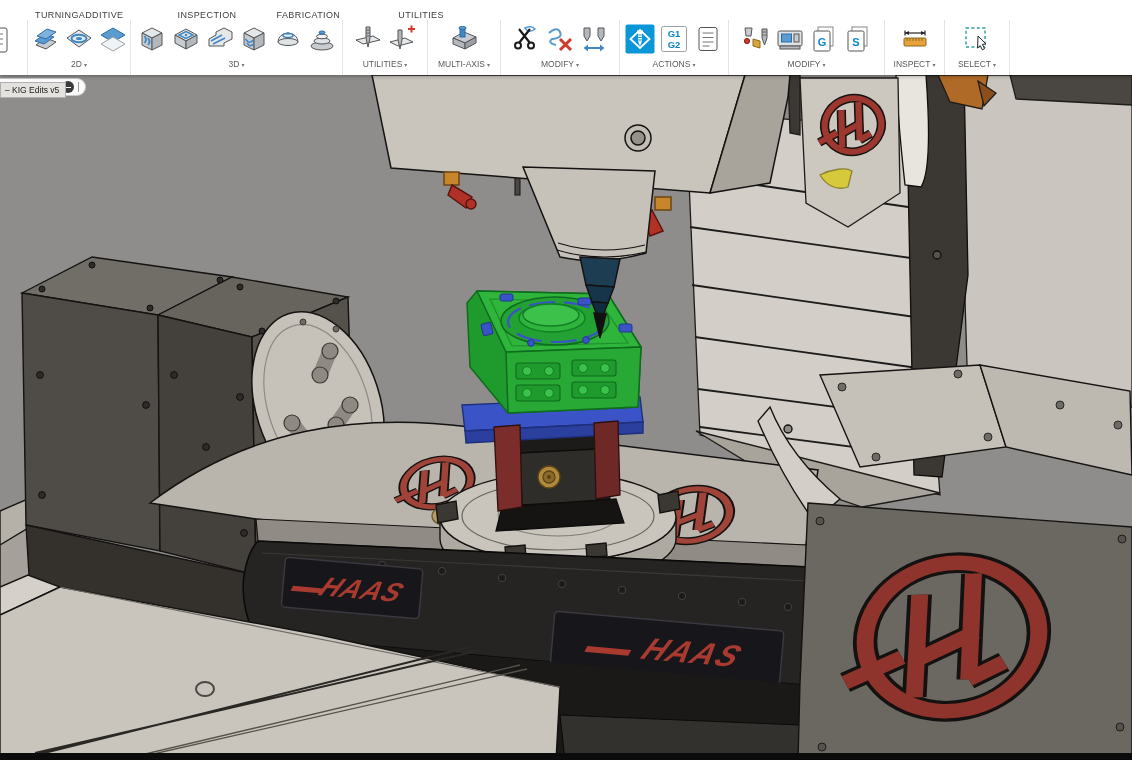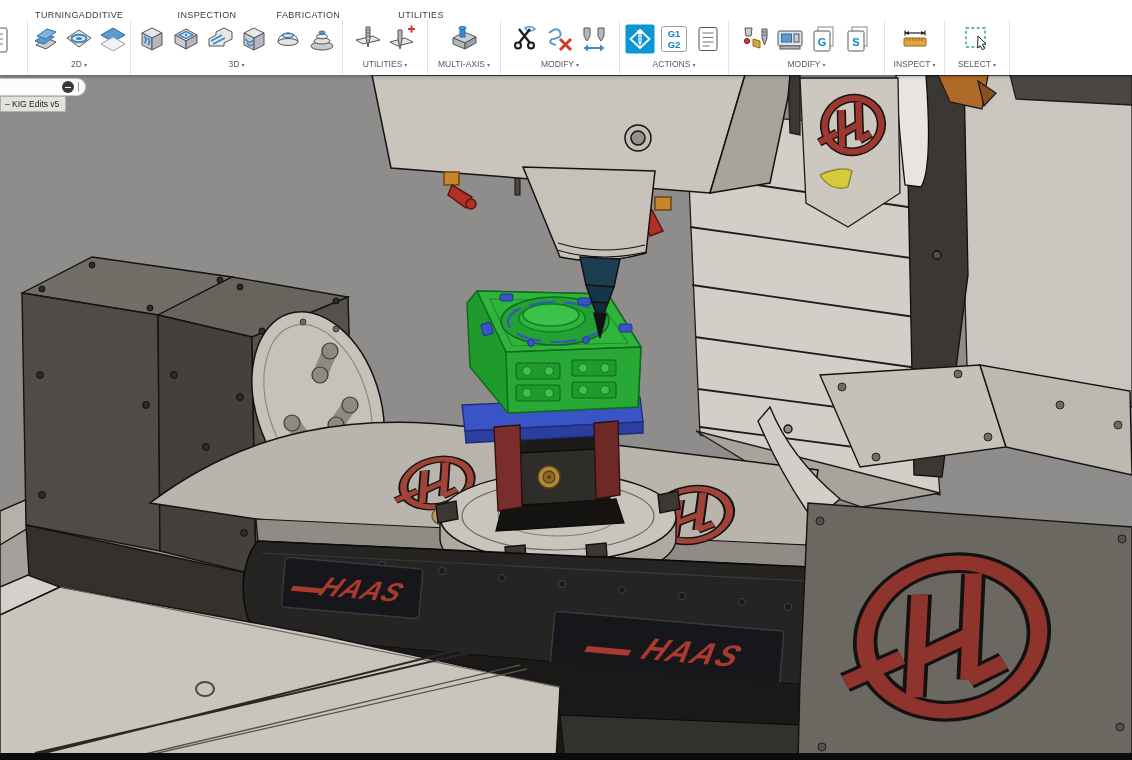--- a/index.html
+++ b/index.html
@@ -25,21 +25,21 @@
   .viewport{position:absolute;top:75px;left:0;width:1132px;height:685px;background:#8e8d8b;}
   .viewport svg.scene{position:absolute;top:0;left:0;}
   .browser-pill{position:absolute;top:3px;left:0;width:86px;height:18px;background:#fcfcfc;
                 border:1px solid #c9c9c9;border-left:none;border-radius:0 9px 9px 0;
                 display:flex;align-items:center;justify-content:flex-end;gap:4px;
                 padding-right:6px;box-sizing:border-box;z-index:4;}
   .collapse-dot{width:12px;height:12px;border-radius:50%;background:#3a3a3a;position:relative;}
   .collapse-dot::after{content:"";position:absolute;left:3px;top:5.5px;width:6px;height:1.6px;
                 background:#fff;}
   .pill-divider{width:1px;height:10px;background:#9a9a9a;}
-  .doc-label{position:absolute;top:21px;left:0;background:#e4e2df;border:1px solid #b2b0ad;
+  .doc-label{position:absolute;top:7px;left:0;background:#e4e2df;border:1px solid #b2b0ad;
              font-size:8.5px;color:#222;padding:2px 6px 2px 4px;white-space:nowrap;z-index:4;text-align:center;}
   .bottom-strip{position:absolute;left:0;bottom:0;width:1132px;height:7px;background:#0b0b0b;z-index:4;}
   svg text{font-family:"Liberation Sans",sans-serif;}
 </style>
 </head>
 <body>
 
 <div class="app">
 
   <div class="toolbar">

